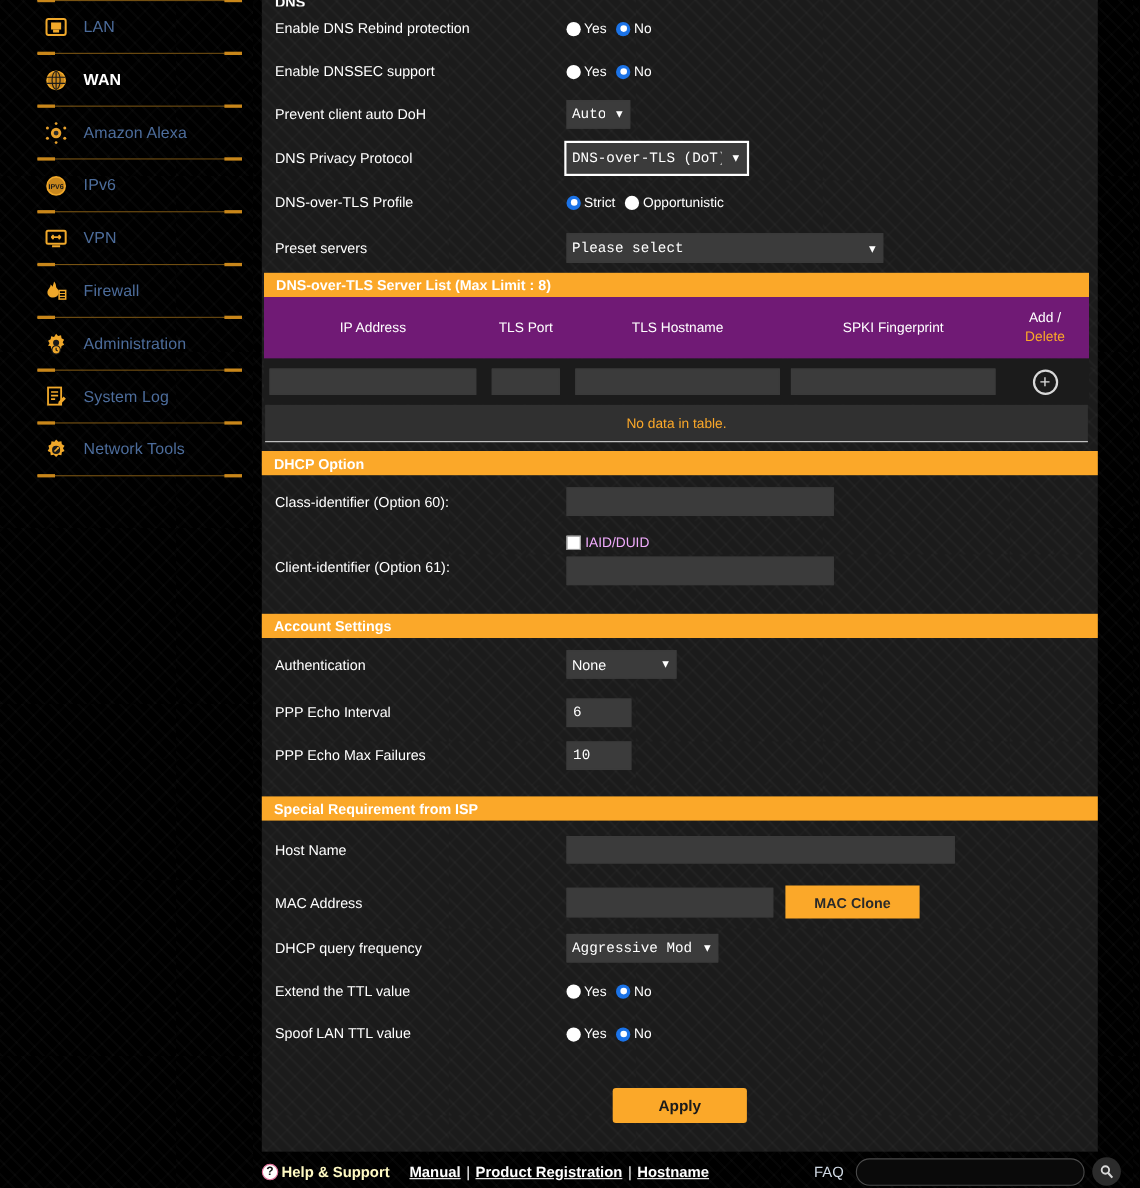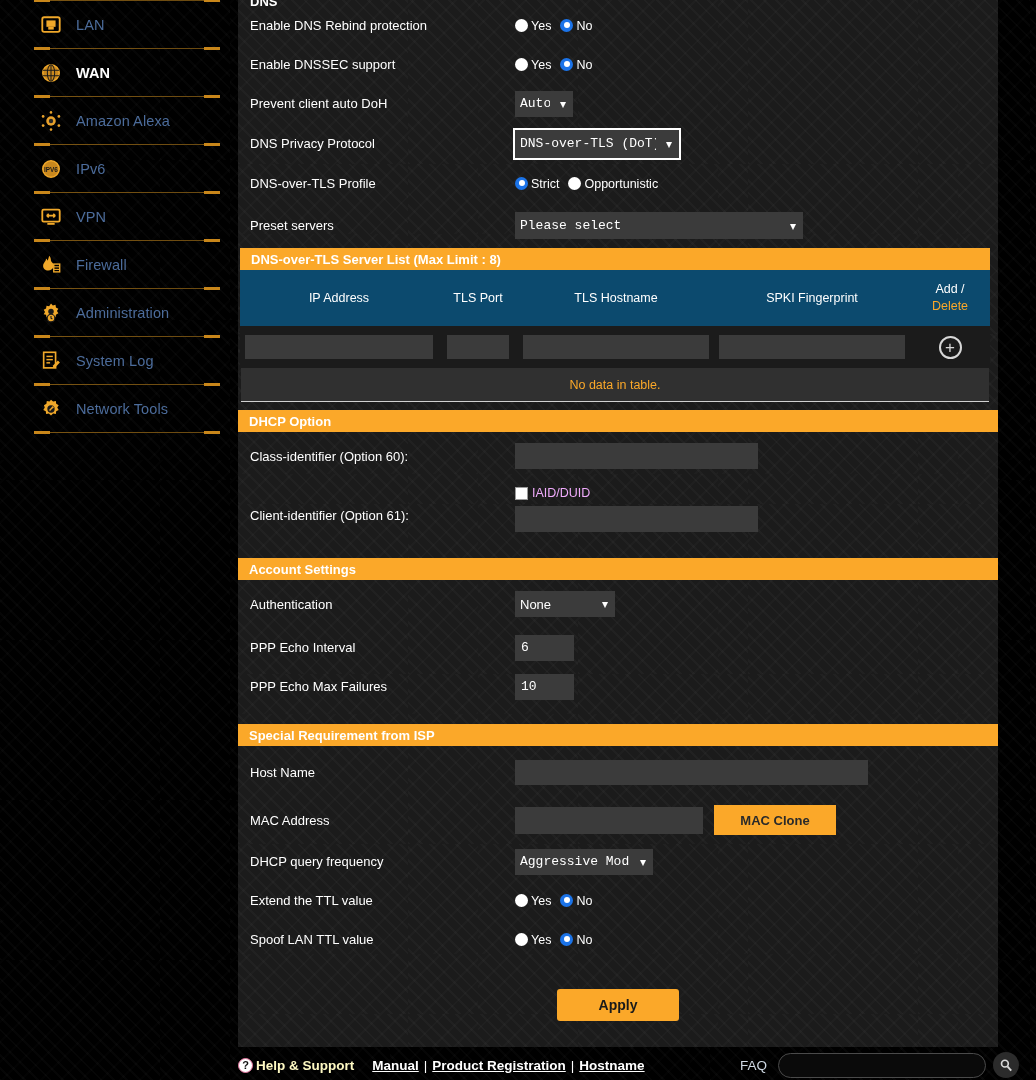--- a/index.html
+++ b/index.html
@@ -67,21 +67,21 @@
     padding-left: 12px; margin-top: -6px; height: 12px; overflow: hidden;
   }
 
   
   .row { display: flex; align-items: center; min-height: 39px; padding-left: 12px; }
   .row-lab { width: 265px; min-width:265px; font-size: 13px; color: #ffffff; }
   .row-ctl { display: flex; align-items: center; }
 
   
   .radio-grp { display: flex; align-items: center; gap: 9px; }
-  .rb { display: flex; align-items: flex-start; gap: 3px; cursor: pointer; }
+  .rb { display: flex; align-items: flex-end; gap: 3px; cursor: pointer; }
   .dot {
     width: 13px; height: 13px; border-radius: 50%; background: #ffffff;
     display: inline-block; flex: none; position: relative;
   }
   .dot.on { background: #1b73e8; }
   .dot.on::after {
     content: ""; position: absolute; left: 3.5px; top: 3.5px;
     width: 6px; height: 6px; border-radius: 50%; background: #ffffff;
   }
   .rb-txt { font-size: 12.5px; color: #ffffff; }
@@ -110,21 +110,21 @@
   
   .sec-head {
     background: #FBA829; color: #ffffff; font-weight: bold; font-size: 13px;
     height: 22px; display: flex; align-items: center; padding-left: 11px;
     margin: 0 0 0 0; position: relative; z-index: 3;
   }
   .sec-head.indent { margin-left: 2px; width: 750px; }
 
   
   .tbl { margin: 0; position: relative; z-index: 2; }
-  .tbl-hd { display: flex; height: 56px; background: #0c4a6e; align-items: center; }
+  .tbl-hd { display: flex; height: 56px; background: #701a75; align-items: center; }
   .tbl-hd div { font-size: 12.5px; color: #ffffff; text-align: center; }
   .c-ip { width: 198px; } .c-port { width: 80px; }
   .c-host { width: 196px; } .c-spki { width: 196px; }
   .c-add { width: 80px; line-height: 17px; }
   .c-add .w { color:#ffffff; } .c-add .o { color:#FBA829; }
   .tbl-row { display: flex; align-items: center; height: 42px; background: #1b1b1b; }
   .tbl-row .cell { display: flex; justify-content: center; }
   .tin {
     background: #3b3b3b; border: 1px solid #3b3b3b; height: 24px;
     color: #fff; font-size: 12px; font-family: "Liberation Sans", sans-serif;

